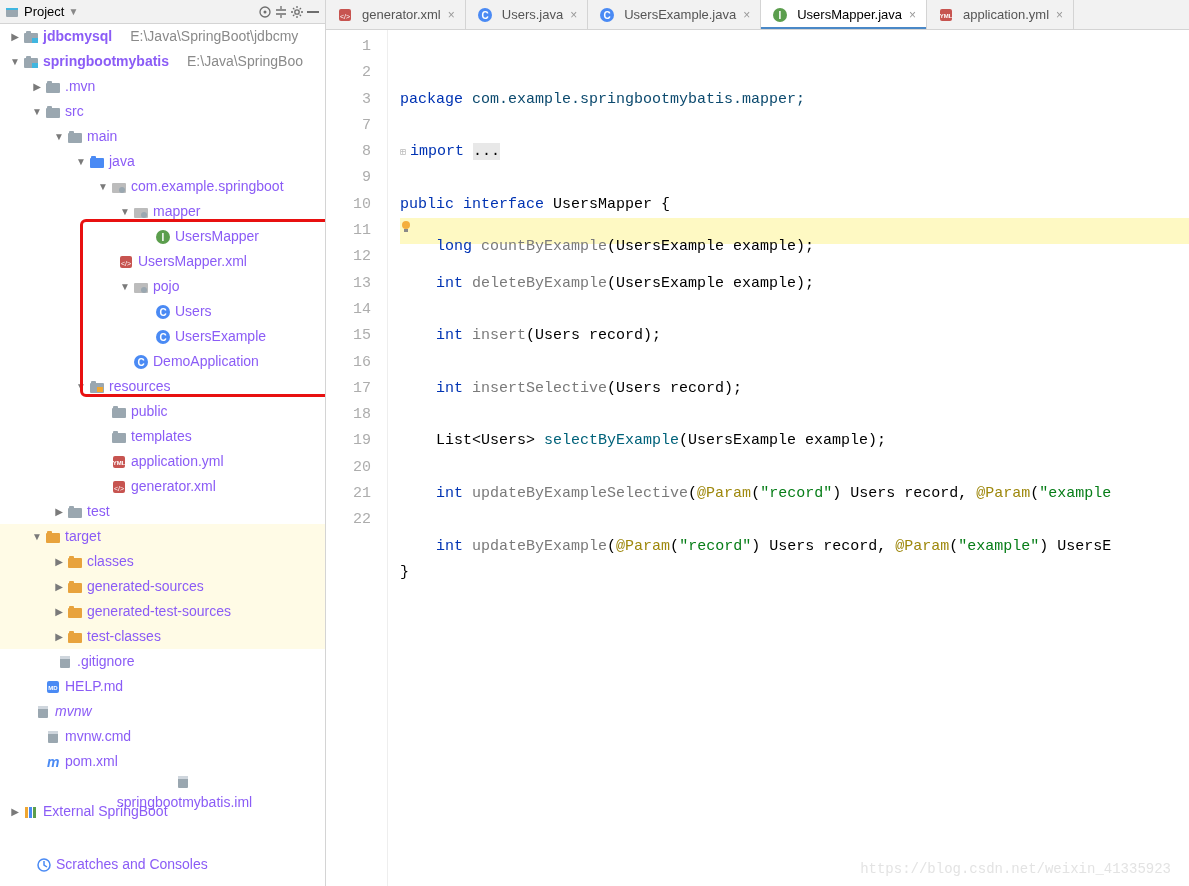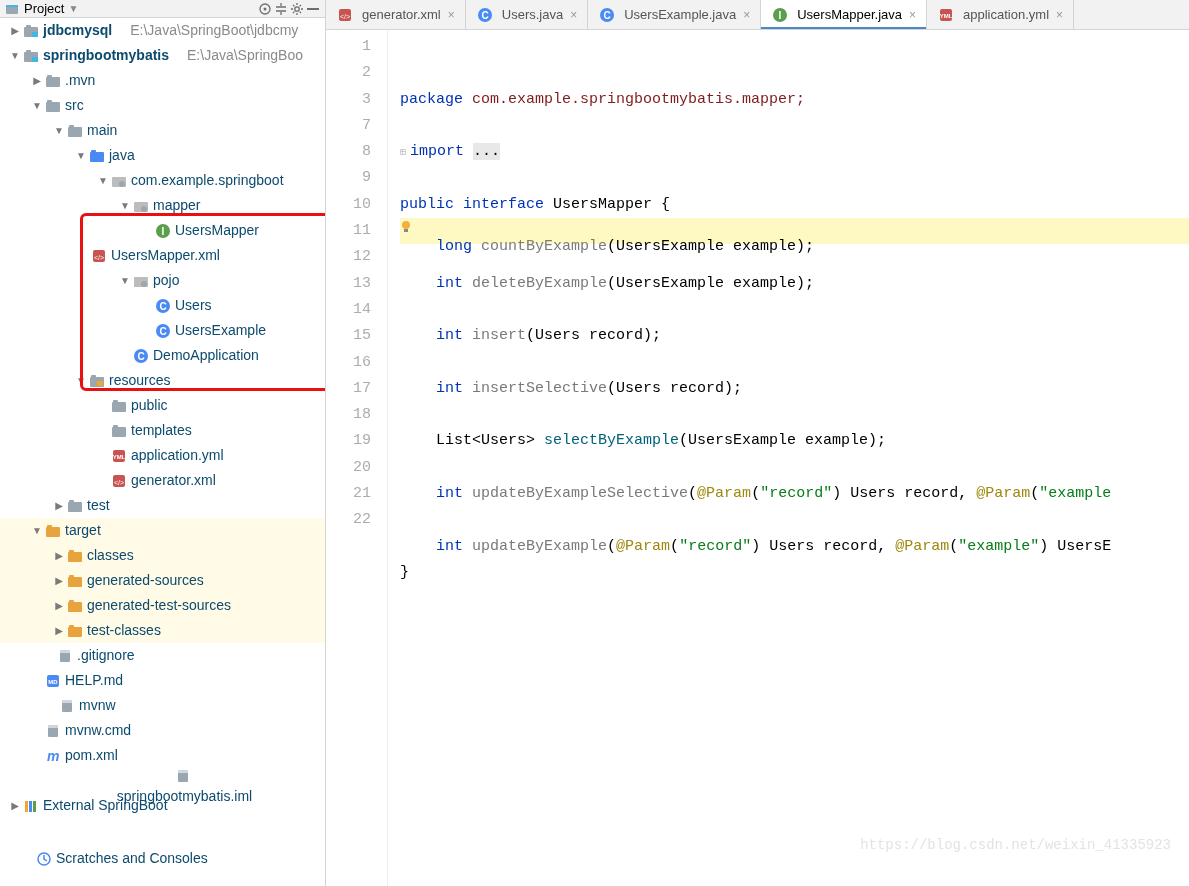--- a/index.html
+++ b/index.html
@@ -1,53 +1,53 @@
 <!DOCTYPE html>
 <html><head>
 <meta charset="utf-8">
 <style>
 * { box-sizing: border-box; margin: 0; padding: 0; }
 body { font-family: "Segoe UI", Arial, sans-serif; font-size: 13px; color: #000; background: #fff; width: 1189px; height: 886px; overflow: hidden; }
 .root { display: flex; width: 100%; height: 100%; }
 .sidebar { width: 326px; border-right: 1px solid #d4d4d4; display: flex; flex-direction: column; background: #fff; }
-.sidebar-header { display: flex; align-items: center; height: 18px; border-bottom: 1px solid #d4d4d4; background: #f2f2f2; padding: 0 4px; }
+.sidebar-header { display: flex; align-items: center; height: 24px; border-bottom: 1px solid #d4d4d4; background: #f2f2f2; padding: 0 4px; }
 .sidebar-header .title { display: flex; align-items: center; gap: 4px; padding: 2px 4px; }
 .sidebar-header .spacer { flex: 1; }
 .hdr-icon { width: 16px; height: 16px; display: inline-flex; align-items: center; justify-content: center; color: #6e6e6e; }
 .tree { flex: 1; overflow: hidden; font-size: 14px; line-height: 25px; }
 .tree-row { display: flex; align-items: center; height: 25px; white-space: nowrap; cursor: pointer; }
 .arrow { width: 14px; display: inline-flex; justify-content: center; color: #7a7a7a; font-size: 10px; }
 .arrow.blank { visibility: hidden; }
 .ficon { width: 18px; height: 18px; display: inline-flex; align-items: center; justify-content: center; margin-right: 3px; }
-.tree-row .name { color: #0c4a6e; }
+.tree-row .name { color: #8b5cf6; }
 .tree-row .dim { color: #8a8a8a; margin-left: 18px; }
 .tree-row.bold .name { font-weight: 600; }
 .hl-box { position: absolute; border: 3px solid #e81010; border-radius: 6px; left: 80px; top: 195px; width: 253px; height: 178px; pointer-events: none; }
 .editor { flex: 1; display: flex; flex-direction: column; overflow: hidden; }
 .tabs { display: flex; height: 30px; border-bottom: 1px solid #d4d4d4; background: #f2f2f2; overflow: hidden; }
 .tab { display: flex; align-items: center; gap: 5px; padding: 0 10px; border-right: 1px solid #d4d4d4; color: #555; font-size: 13px; cursor: pointer; position: relative; }
 .tab.active { background: #fff; color: #000; }
 .tab.active::after { content: ""; position: absolute; left: 0; right: 0; bottom: -1px; height: 3px; background: #4a88c7; }
 .tab .close { color: #999; font-size: 12px; margin-left: 2px; }
 .codearea { flex: 1; display: flex; font-family: "Consolas","Courier New",monospace; font-size: 15px; line-height: 26.3px; background: #fff; overflow: hidden; }
 .gutter { width: 62px; text-align: right; color: #adadad; padding: 4px 16px 0 0; background: #fff; border-right: 1px solid #eee; }
 .gutter div { height: 26.3px; }
 .code { flex: 1; padding: 4px 0 0 12px; position: relative; white-space: pre; overflow: hidden; }
 .code-line { height: 26.3px; }
 .code-line.warn { background: #fef9c3; }
 .kw { color: #0033b3; }
-.pkg { color: #7f1d1d; }
+.pkg { color: #0c4a6e; }
 .ann { color: #9e880d; }
 .str { color: #067d17; }
 .fn { color: #7a7a7a; font-style: normal; }
 .fn2 { color: #00627a; }
 .typ { color: #000; }
 .bulb { position: absolute; left: -2px; width: 16px; height: 16px; }
 .fold { color: #bbb; font-size: 10px; display: inline-block; width: 10px; }
-.watermark { position: absolute; right: 18px; bottom: 28px; color: #e3e3e3; font-size: 14px; }
+.watermark { position: absolute; right: 18px; bottom: 4px; color: #e3e3e3; font-size: 14px; }
 svg { display: block; }
 </style>
 </head>
 <body>
 
 <div class="root">
   <div class="sidebar">
     <div class="sidebar-header">
       <span class="hdr-icon">
         <svg width="14" height="14">
@@ -173,21 +173,21 @@
         <div class="tree-row" style="padding-left: 140px;">
           <span class="arrow blank"></span>
           <span class="ficon">
             <svg width="16" height="16">
               <circle cx="8" cy="8" r="7" fill="#5b9e4d"></circle>
               <text x="8" y="12" text-anchor="middle" fill="#fff" font-size="10" font-family="Arial" font-weight="bold">I</text>
             </svg>
           </span>
           <span class="name">UsersMapper</span>
         </div>
-        <div class="tree-row" style="padding-left: 76px;">
+        <div class="tree-row" style="padding-left: 103px;">
           <span class="arrow blank"></span>
           <span class="ficon">
             <svg width="16" height="16">
               <rect x="2" y="2" width="12" height="12" fill="#c75450" rx="2"></rect>
               <text x="8" y="12" text-anchor="middle" fill="#fff" font-size="7" font-family="Arial">&lt;/&gt;</text>
             </svg>
           </span>
           <span class="name">UsersMapper.xml</span>
         </div>
         <div class="tree-row" style="padding-left: 118px;">
@@ -354,21 +354,21 @@
         <div class="tree-row" style="padding-left: 30px;">
           <span class="arrow blank"></span>
           <span class="ficon">
             <svg width="16" height="16">
               <rect x="2" y="2" width="12" height="12" fill="#4a8af4" rx="2"></rect>
               <text x="8" y="11" text-anchor="middle" fill="#fff" font-size="6" font-family="Arial" font-weight="bold">MD</text>
             </svg>
           </span>
           <span class="name">HELP.md</span>
         </div>
-        <div class="tree-row" style="padding-left: 44px;">
+        <div class="tree-row" style="padding-left: 20px; font-style: italic;">
           <span class="arrow blank"></span>
           <span class="ficon">
             <svg width="16" height="16">
               <rect x="3" y="2" width="10" height="12" fill="#9aa7b0" rx="1"></rect>
               <rect x="3" y="2" width="10" height="3" fill="#cfd6dd"></rect>
             </svg>
           </span>
           <span class="name">mvnw</span>
         </div>
         <div class="tree-row" style="padding-left: 30px;">

